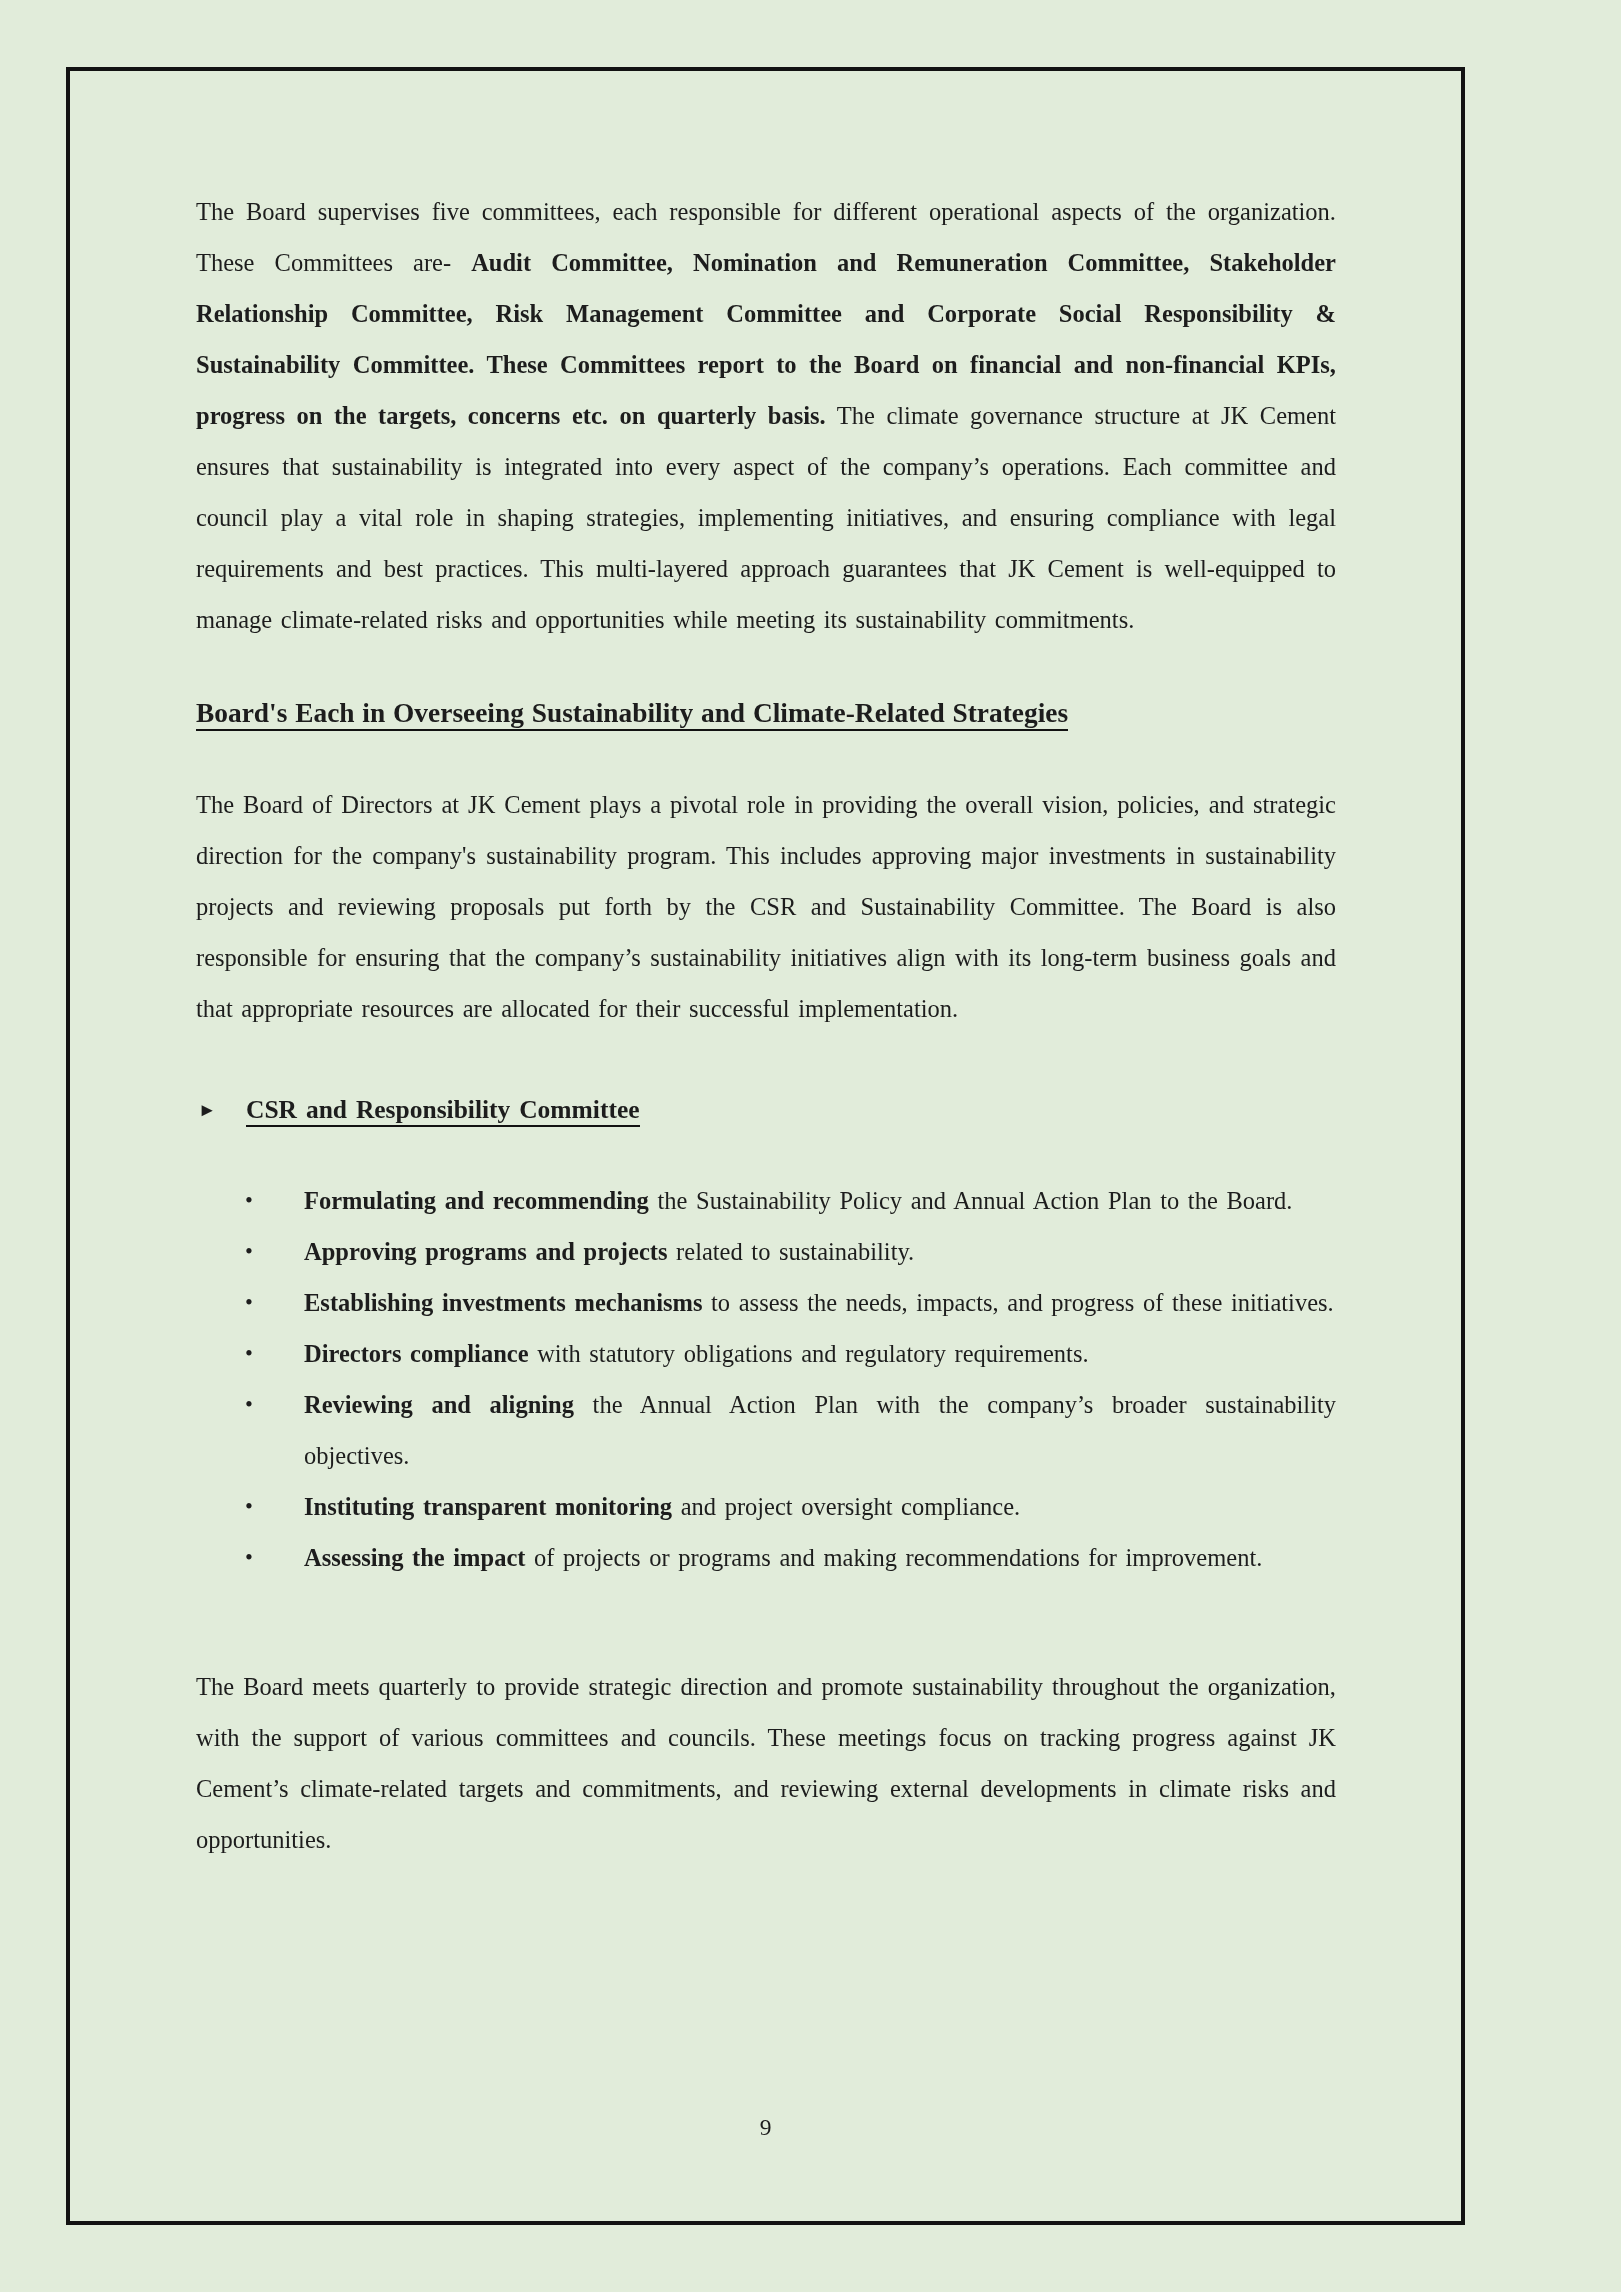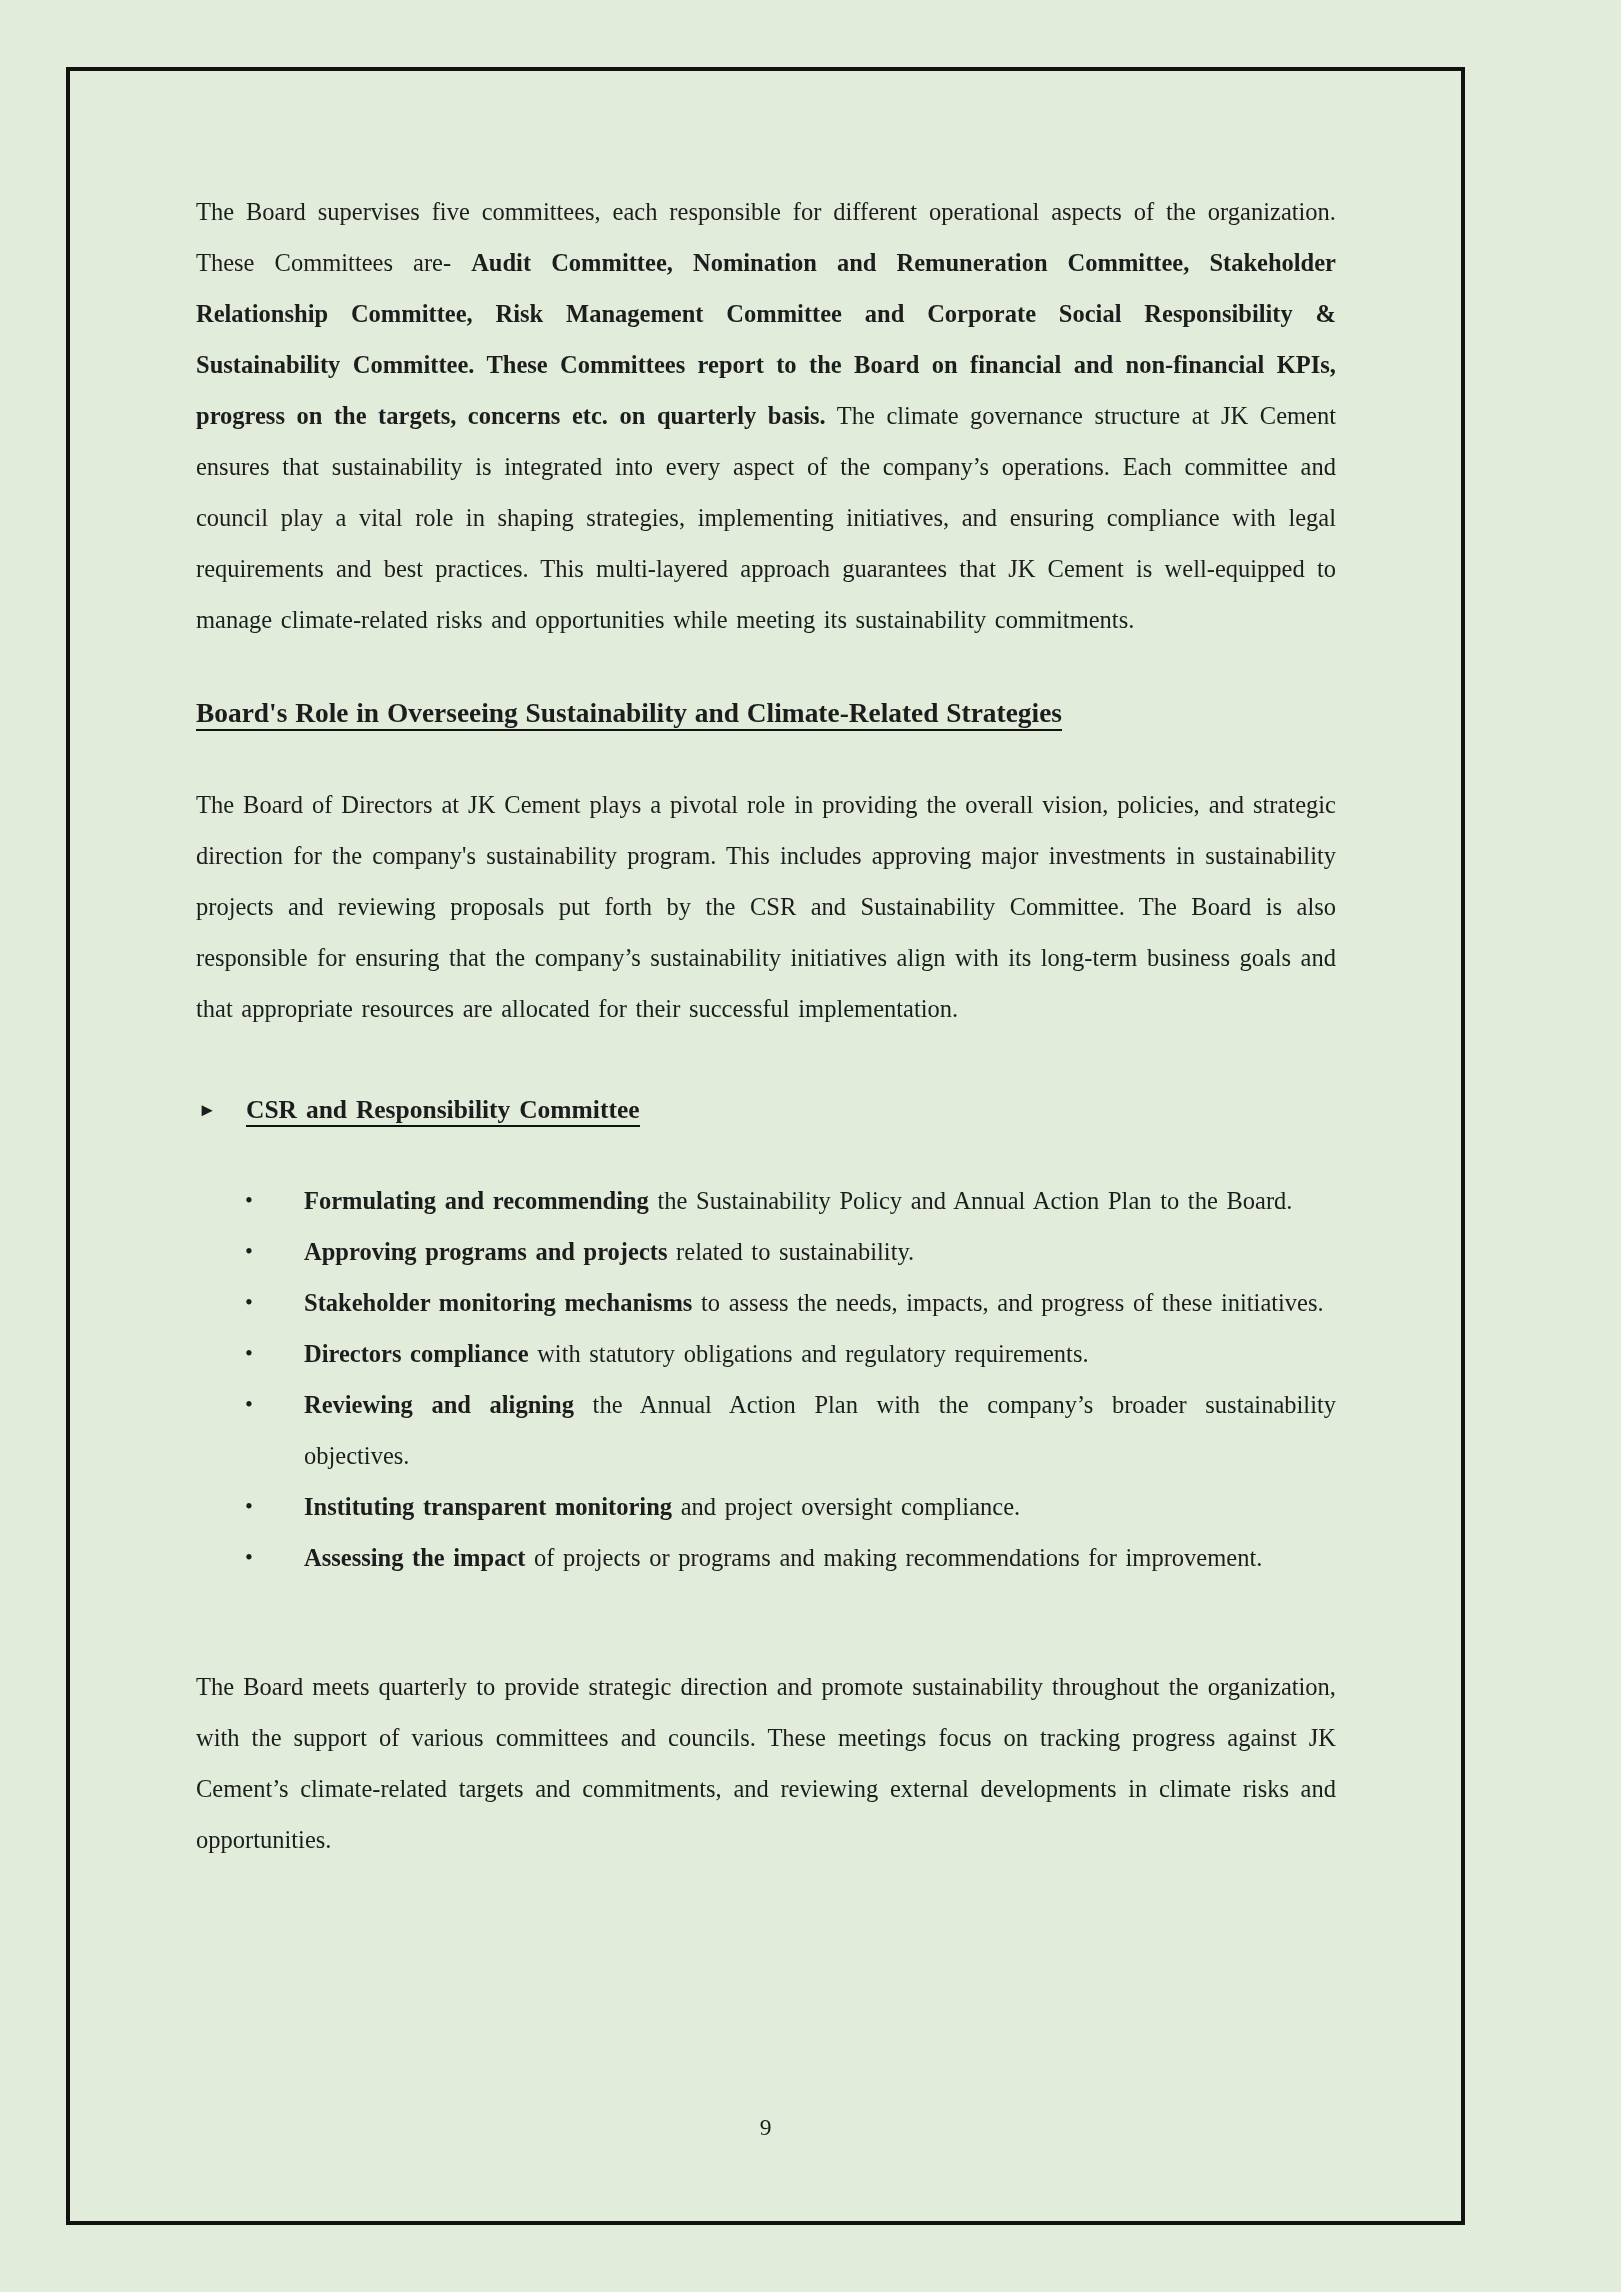--- a/index.html
+++ b/index.html
@@ -86,34 +86,34 @@
 </style>
 </head>
 <body>
 
 <div class="page">
   <div class="frame">
     <div class="content">
 
       <p class="para"><span>The Board supervises five committees, each responsible for different operational aspects of the organization. These Committees are- </span><b>Audit Committee, Nomination and Remuneration Committee, Stakeholder Relationship Committee, Risk Management Committee and Corporate Social Responsibility &amp; Sustainability Committee. These Committees report to the Board on financial and non-financial KPIs, progress on the targets, concerns etc. on quarterly basis.</b><span> The climate governance structure at JK Cement ensures that sustainability is integrated into every aspect of the company’s operations. Each committee and council play a vital role in shaping strategies, implementing initiatives, and ensuring compliance with legal requirements and best practices. This multi-layered approach guarantees that JK Cement is well-equipped to manage climate-related risks and opportunities while meeting its sustainability commitments.</span></p>
 
-      <h2 class="section-heading"><span class="underlined">Board's Role in Overseeing Sustainability and Climate-Related Strategies</span></h2>
+      <h2 class="section-heading"><span class="underlined">Board's Each in Overseeing Sustainability and Climate-Related Strategies</span></h2>
 
       <p class="para">The Board of Directors at JK Cement plays a pivotal role in providing the overall vision, policies, and strategic direction for the company's sustainability program. This includes approving major investments in sustainability projects and reviewing proposals put forth by the CSR and Sustainability Committee. The Board is also responsible for ensuring that the company’s sustainability initiatives align with its long-term business goals and that appropriate resources are allocated for their successful implementation.</p>
 
       <div class="subheading">
         <span class="arrow">►</span>
         <span class="underlined">CSR and Responsibility Committee</span>
       </div>
 
 
       <ul class="bullets">
         <li><span class="dot">•</span><b>Formulating and recommending</b><span> the Sustainability Policy and Annual Action Plan to the Board.</span></li>
         <li><span class="dot">•</span><b>Approving programs and projects</b><span> related to sustainability.</span></li>
-        <li><span class="dot">•</span><b>Stakeholder monitoring mechanisms</b><span> to assess the needs, impacts, and progress of these initiatives.</span></li>
+        <li><span class="dot">•</span><b>Establishing investments mechanisms</b><span> to assess the needs, impacts, and progress of these initiatives.</span></li>
         <li><span class="dot">•</span><b>Directors compliance</b><span> with statutory obligations and regulatory requirements.</span></li>
         <li><span class="dot">•</span><b>Reviewing and aligning</b><span> the Annual Action Plan with the company’s broader sustainability objectives.</span></li>
         <li><span class="dot">•</span><b>Instituting transparent monitoring</b><span> and project oversight compliance.</span></li>
         <li><span class="dot">•</span><b>Assessing the impact</b><span> of projects or programs and making recommendations for improvement.</span></li>
       </ul>
 
       <p class="para closing">The Board meets quarterly to provide strategic direction and promote sustainability throughout the organization, with the support of various committees and councils. These meetings focus on tracking progress against JK Cement’s climate-related targets and commitments, and reviewing external developments in climate risks and opportunities.</p>
 
     </div>
 

